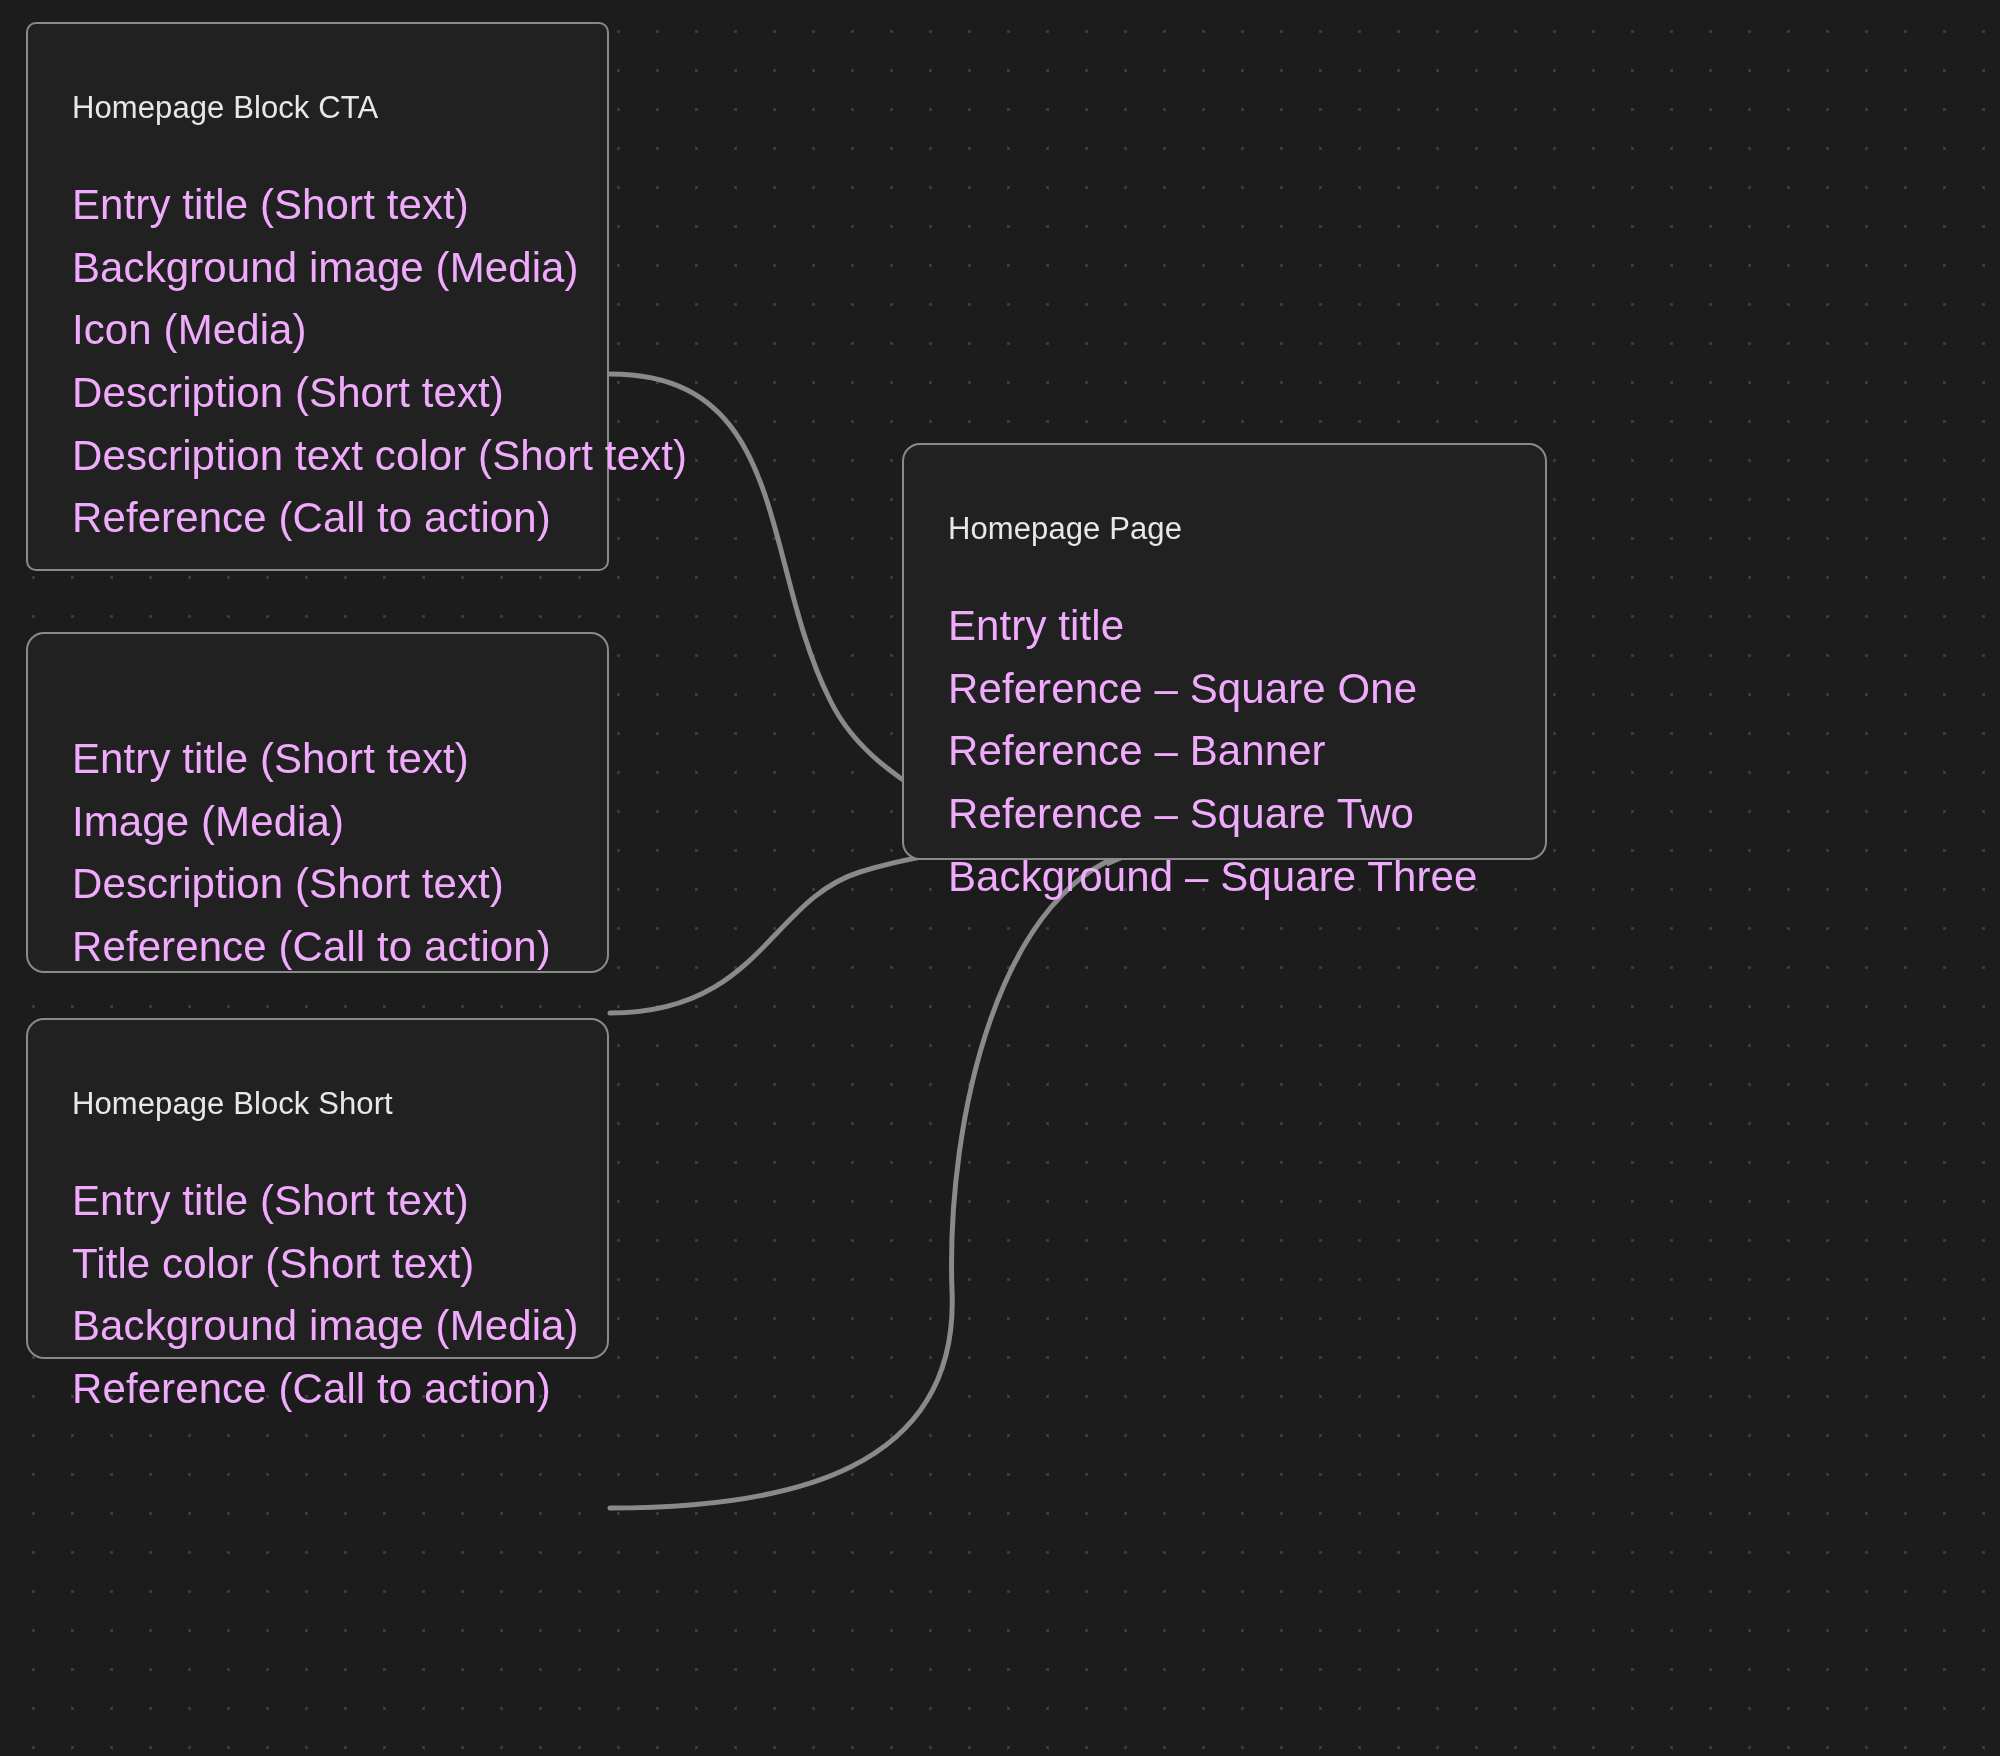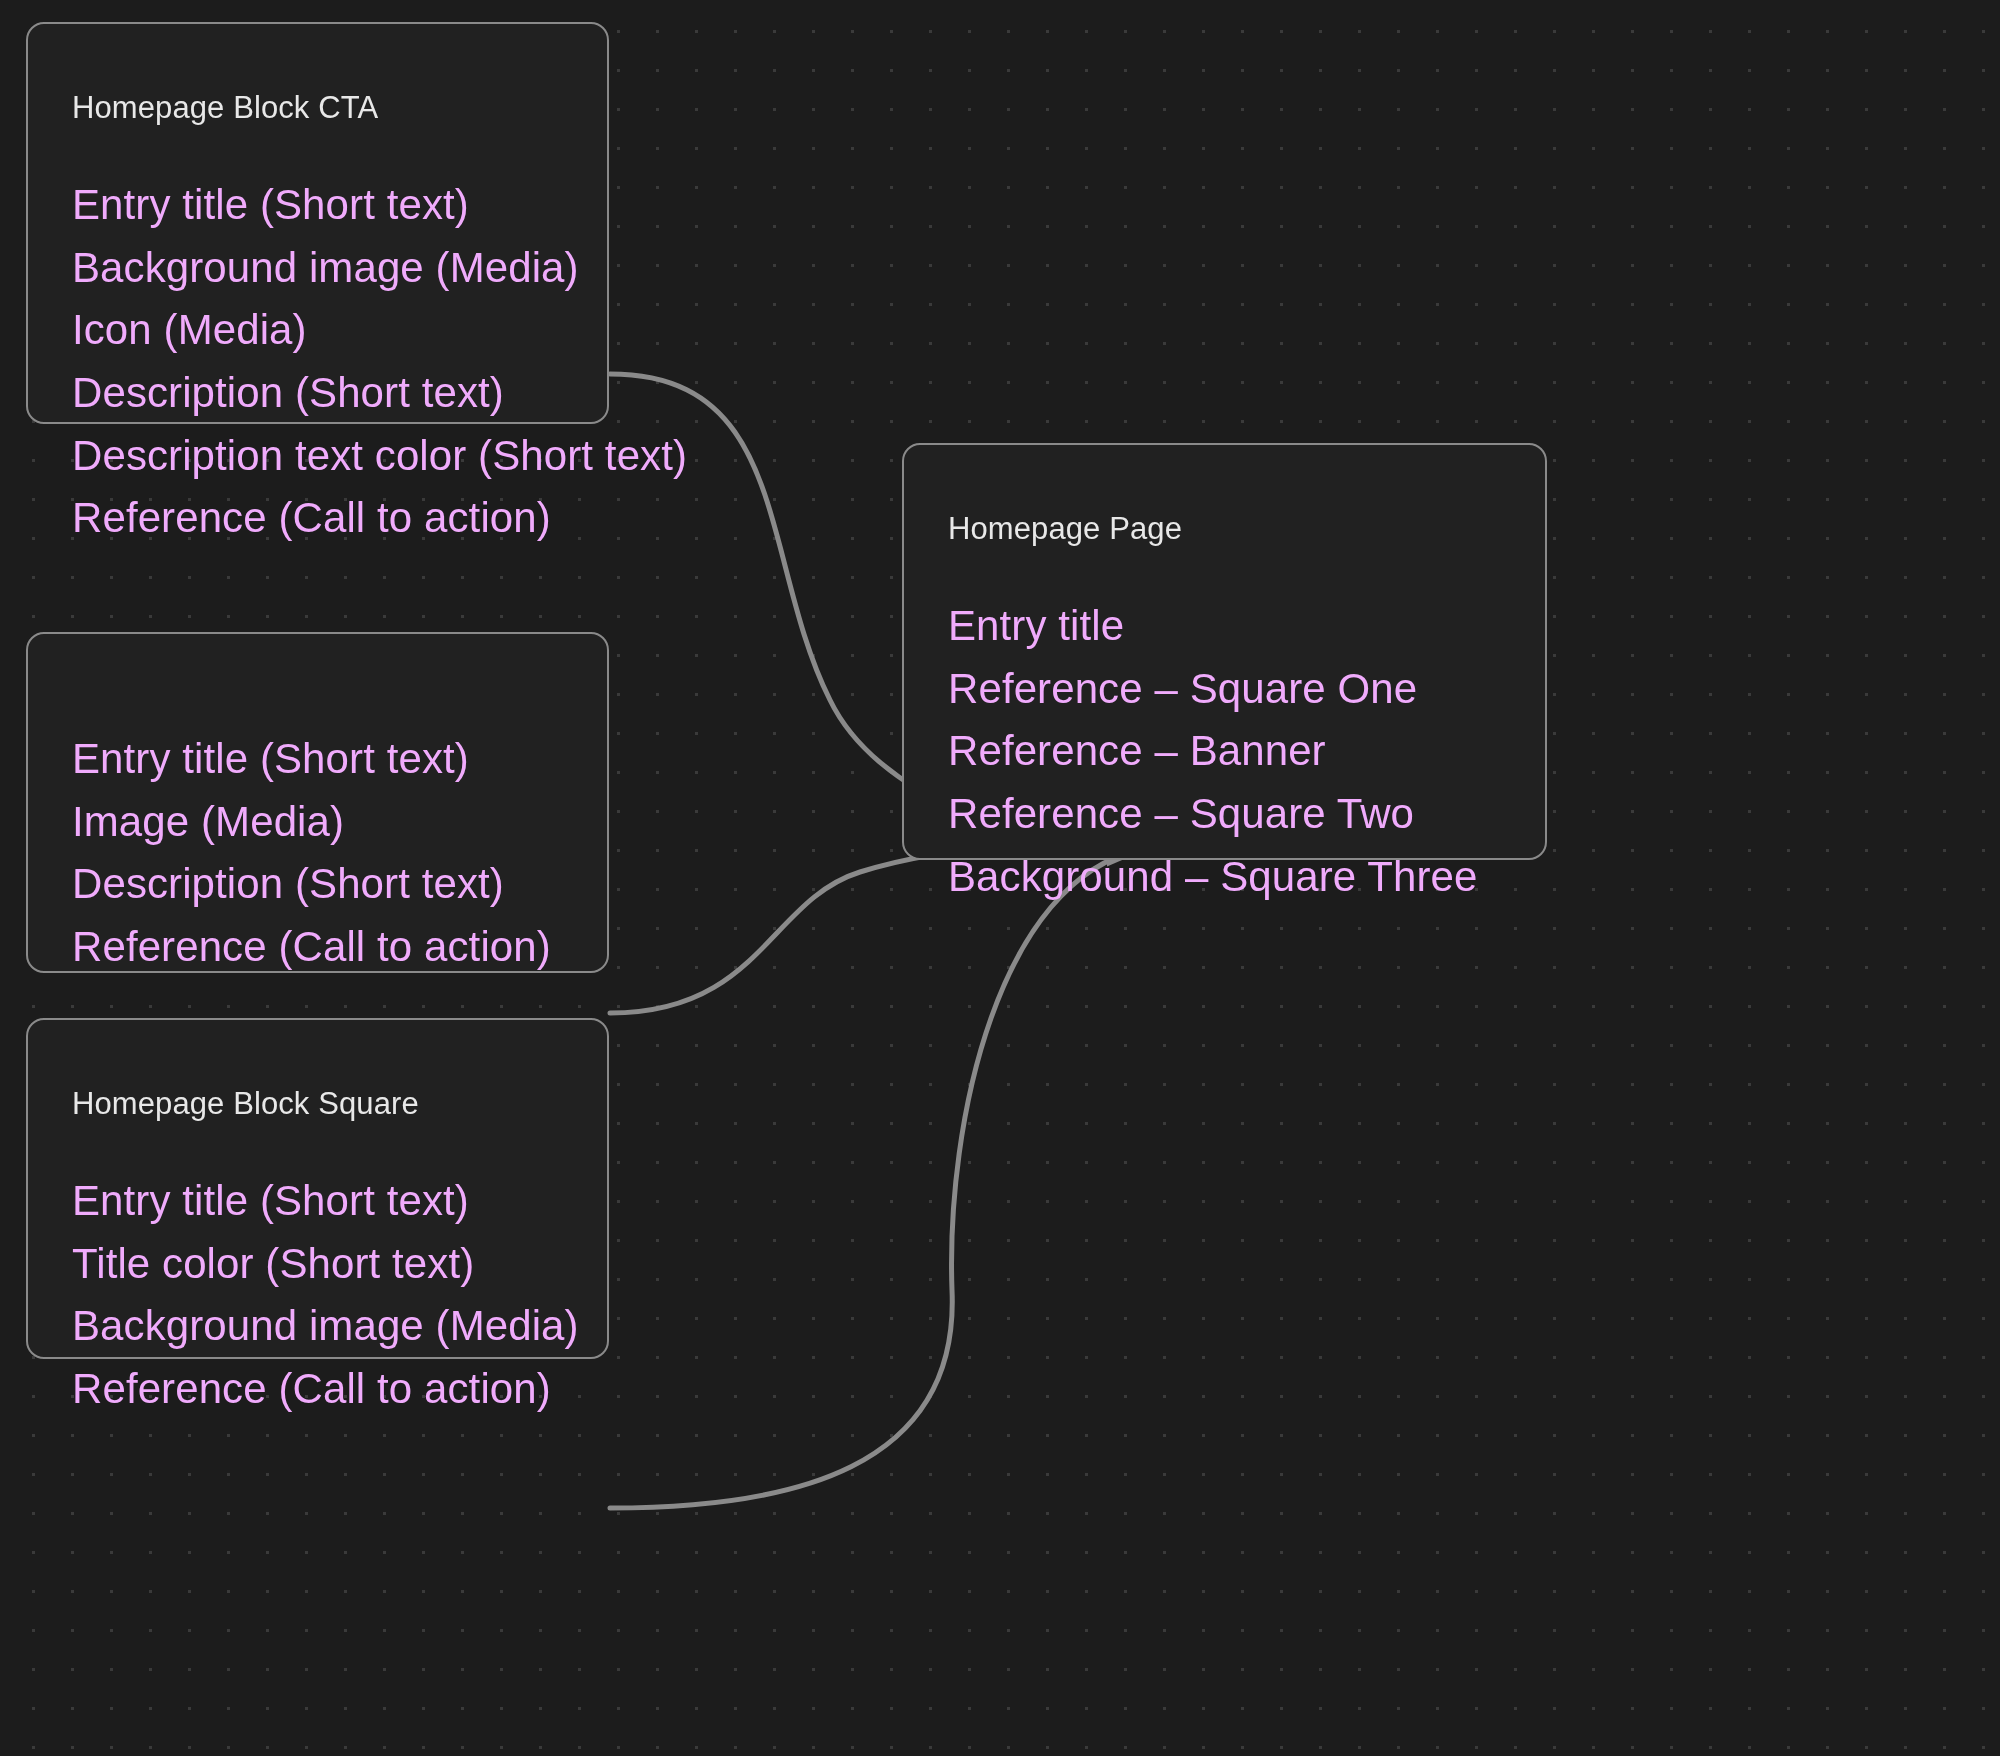--- a/index.html
+++ b/index.html
@@ -48,21 +48,21 @@
     padding: 0;
   }
   .field-list li {
     color: #f0abfc;
     font-size: 42px;
     line-height: 1.49;
     letter-spacing: 0.1px;
     white-space: nowrap;
   }
   
-  #node-cta        { left: 26px;  top: 22px;   width: 583px; height: 402px; }
+  #node-cta        { left: 26px;  top: 22px;   width: 583px; height: 549px; border-radius: 10px; }
   #node-article    { left: 26px;  top: 632px;  width: 583px; height: 341px; }
   #node-banner     { left: 26px;  top: 1018px; width: 583px; height: 341px; }
   #node-page       { left: 902px; top: 443px;  width: 645px; height: 417px; }
   #node-page .node-title { }
 </style>
 </head>
 <body>
 
 <div id="canvas">
 
@@ -97,21 +97,21 @@
   <div class="node" id="node-article">
     <ul class="field-list">
       <li>Entry title (Short text)</li>
       <li>Image (Media)</li>
       <li>Description (Short text)</li>
       <li>Reference (Call to action)</li>
     </ul>
   </div>
 
   <div class="node" id="node-banner">
-    <div class="node-title">Homepage Block Square</div>
+    <div class="node-title">Homepage Block Short</div>
     <ul class="field-list">
       <li>Entry title (Short text)</li>
       <li>Title color (Short text)</li>
       <li>Background image (Media)</li>
       <li>Reference (Call to action)</li>
     </ul>
   </div>
 
   <div class="node" id="node-page">
     <div class="node-title">Homepage Page</div>

